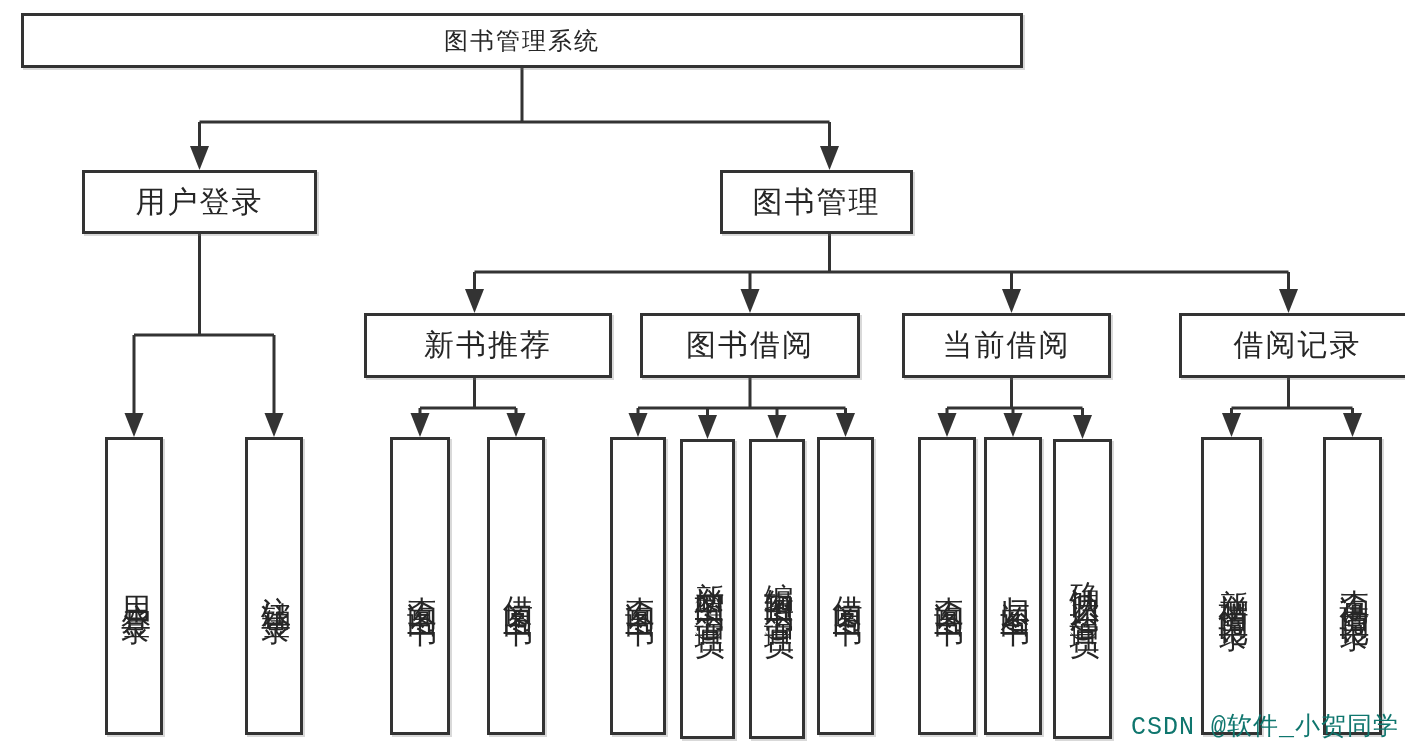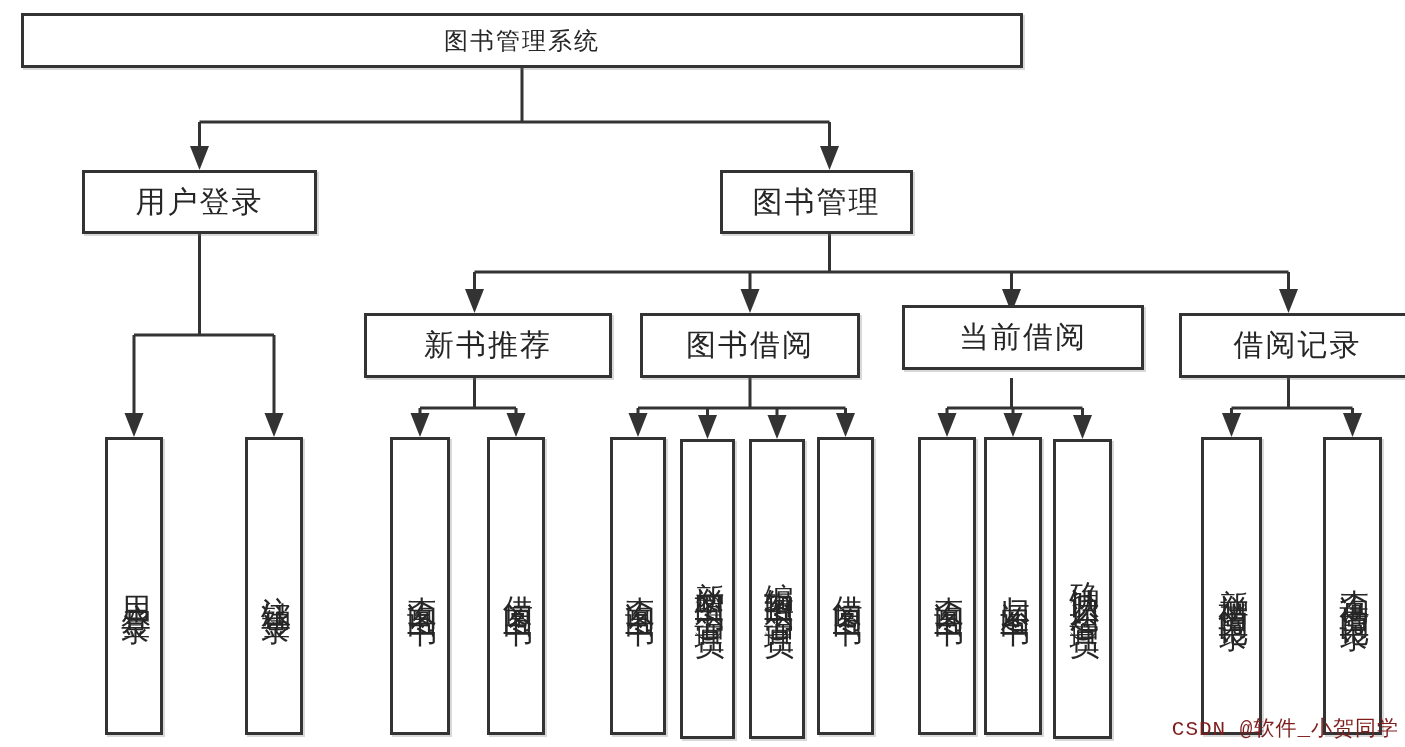--- a/index.html
+++ b/index.html
@@ -36,22 +36,22 @@
     writing-mode:vertical-rl;
     text-orientation:mixed;
     letter-spacing:7px;
     line-height:1;
     white-space:normal;
   }
   #watermark{
     position:absolute;
     right:6px;
     bottom:5px;
-    color:#7f1d1d;
-    font-size:21px;
+    color:#0f766e;
+    font-size:25px;
     letter-spacing:1px;
     z-index:10;
     white-space:nowrap;
   }
 </style>
 </head>
 <body>
 
 <div id="stage">
   <svg id="connectors" width="1405" height="747" viewBox="0 0 1405 747" xmlns="http://www.w3.org/2000/svg">
@@ -109,21 +109,21 @@
       </div>
       <div class="node vert" style="left: 680px; top: 439px; width: 55px; height: 300px;">
         <span class="label">新增图书（管理员）</span>
       </div>
       <div class="node vert" style="left: 749px; top: 439px; width: 56px; height: 300px;">
         <span class="label">编辑图书（管理员）</span>
       </div>
       <div class="node vert" style="left: 817px; top: 437px; width: 57px; height: 298px;">
         <span class="label">借阅图书</span>
       </div>
-      <div class="node" style="left: 902px; top: 305px; width: 242px; height: 65px;">
+      <div class="node" style="left: 902px; top: 313px; width: 209px; height: 65px;">
         <span class="label">当前借阅</span>
       </div>
       <div class="node vert" style="left: 918px; top: 437px; width: 58px; height: 298px;">
         <span class="label">查询图书</span>
       </div>
       <div class="node vert" style="left: 984px; top: 437px; width: 58px; height: 298px;">
         <span class="label">归还图书</span>
       </div>
       <div class="node vert" style="left: 1053px; top: 439px; width: 59px; height: 300px;">
         <span class="label">确认归还（管理员）</span>

